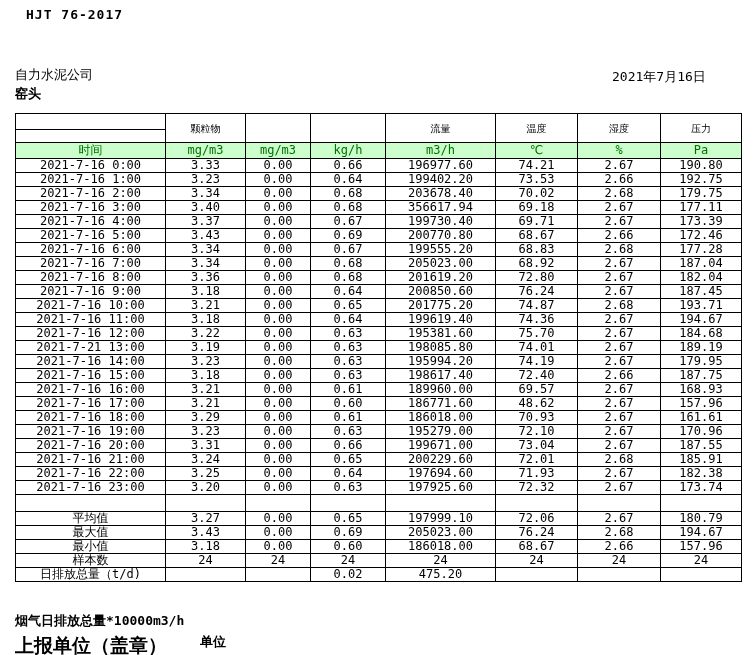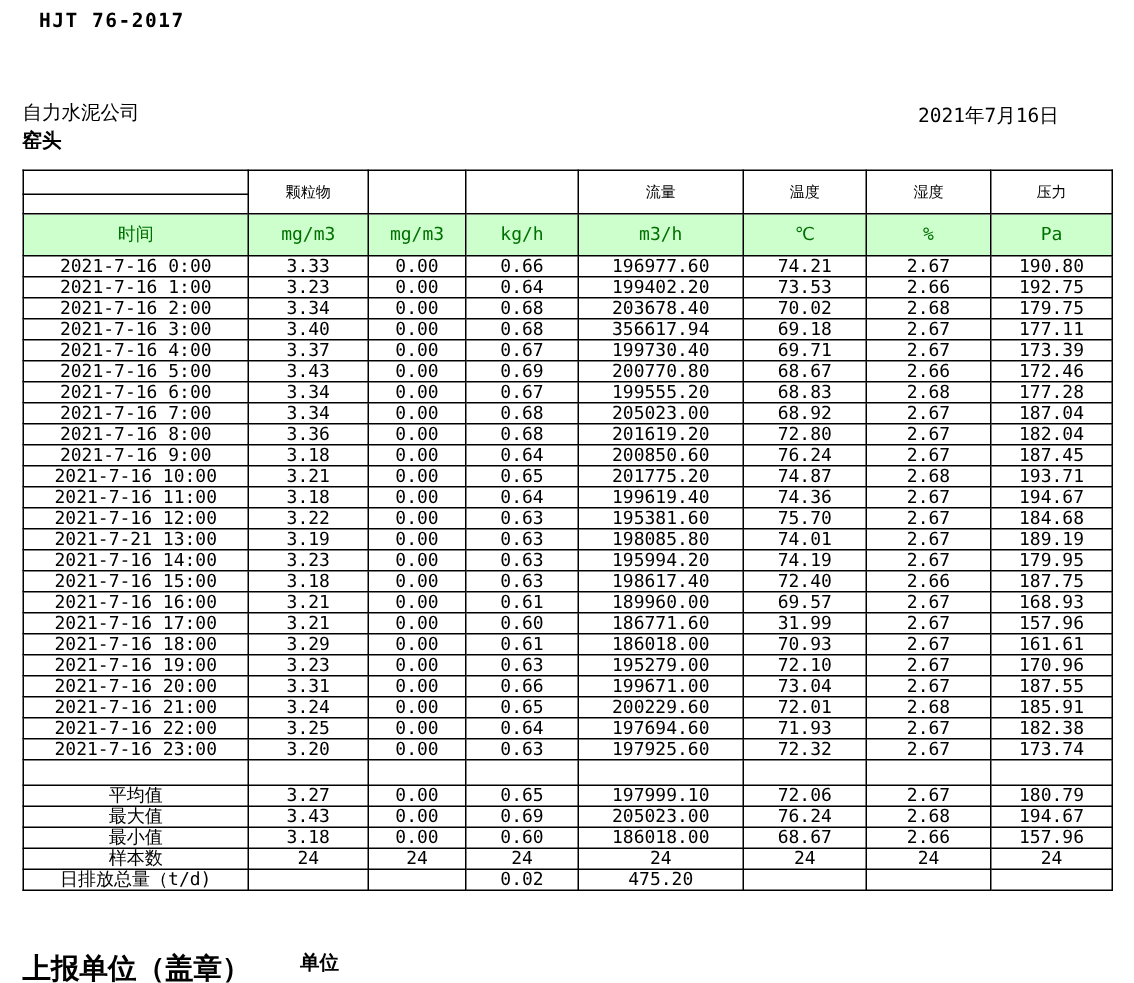--- a/index.html
+++ b/index.html
@@ -23,21 +23,21 @@
     font-size:12px;
   }
   table.report td {
     border:1px solid #000;
     text-align:center; vertical-align:middle;
     padding:0 2px; height:14px; line-height:13px;
     overflow:hidden; white-space:nowrap;
   }
   tr.group-row td  { height:16px; font-size:10px; }
   tr.group-row2 td { height:13px; }
-  tr.unit-row td   { height:28px; background:#ccffcc; color:#007000; }
+  tr.unit-row td   { height:16px; background:#ccffcc; color:#007000; }
   tr.spacer-row td { height:17px; }
   tr.summary-row td{ height:14px; }
 
   .footer-note  { position:absolute; left:15px;  top:612px; font-weight:bold; font-size:13px; }
   .report-unit  { position:absolute; left:15px;  top:633px; font-weight:bold; font-size:19px; }
   .unit-label   { position:absolute; left:200px; top:633px; font-weight:bold; font-size:13px; }
 </style>
 </head>
 <body>
 
@@ -253,21 +253,21 @@
           <td>69.57</td>
           <td>2.67</td>
           <td>168.93</td>
         </tr>
         <tr class="data-row">
           <td>2021-7-16 17:00</td>
           <td>3.21</td>
           <td>0.00</td>
           <td>0.60</td>
           <td>186771.60</td>
-          <td>31.99</td>
+          <td>48.62</td>
           <td>2.67</td>
           <td>157.96</td>
         </tr>
         <tr class="data-row">
           <td>2021-7-16 18:00</td>
           <td>3.29</td>
           <td>0.00</td>
           <td>0.61</td>
           <td>186018.00</td>
           <td>70.93</td>
@@ -380,16 +380,17 @@
           <td></td>
           <td>0.02</td>
           <td>475.20</td>
           <td></td>
           <td></td>
           <td></td>
         </tr>
       </tbody>
   </table>
 
+  <div class="footer-note">烟气日排放总量*10000m3/h</div>
   <div class="report-unit">上报单位（盖章）</div>
   <div class="unit-label">单位</div>
 
 </div>
 
 </body></html>

